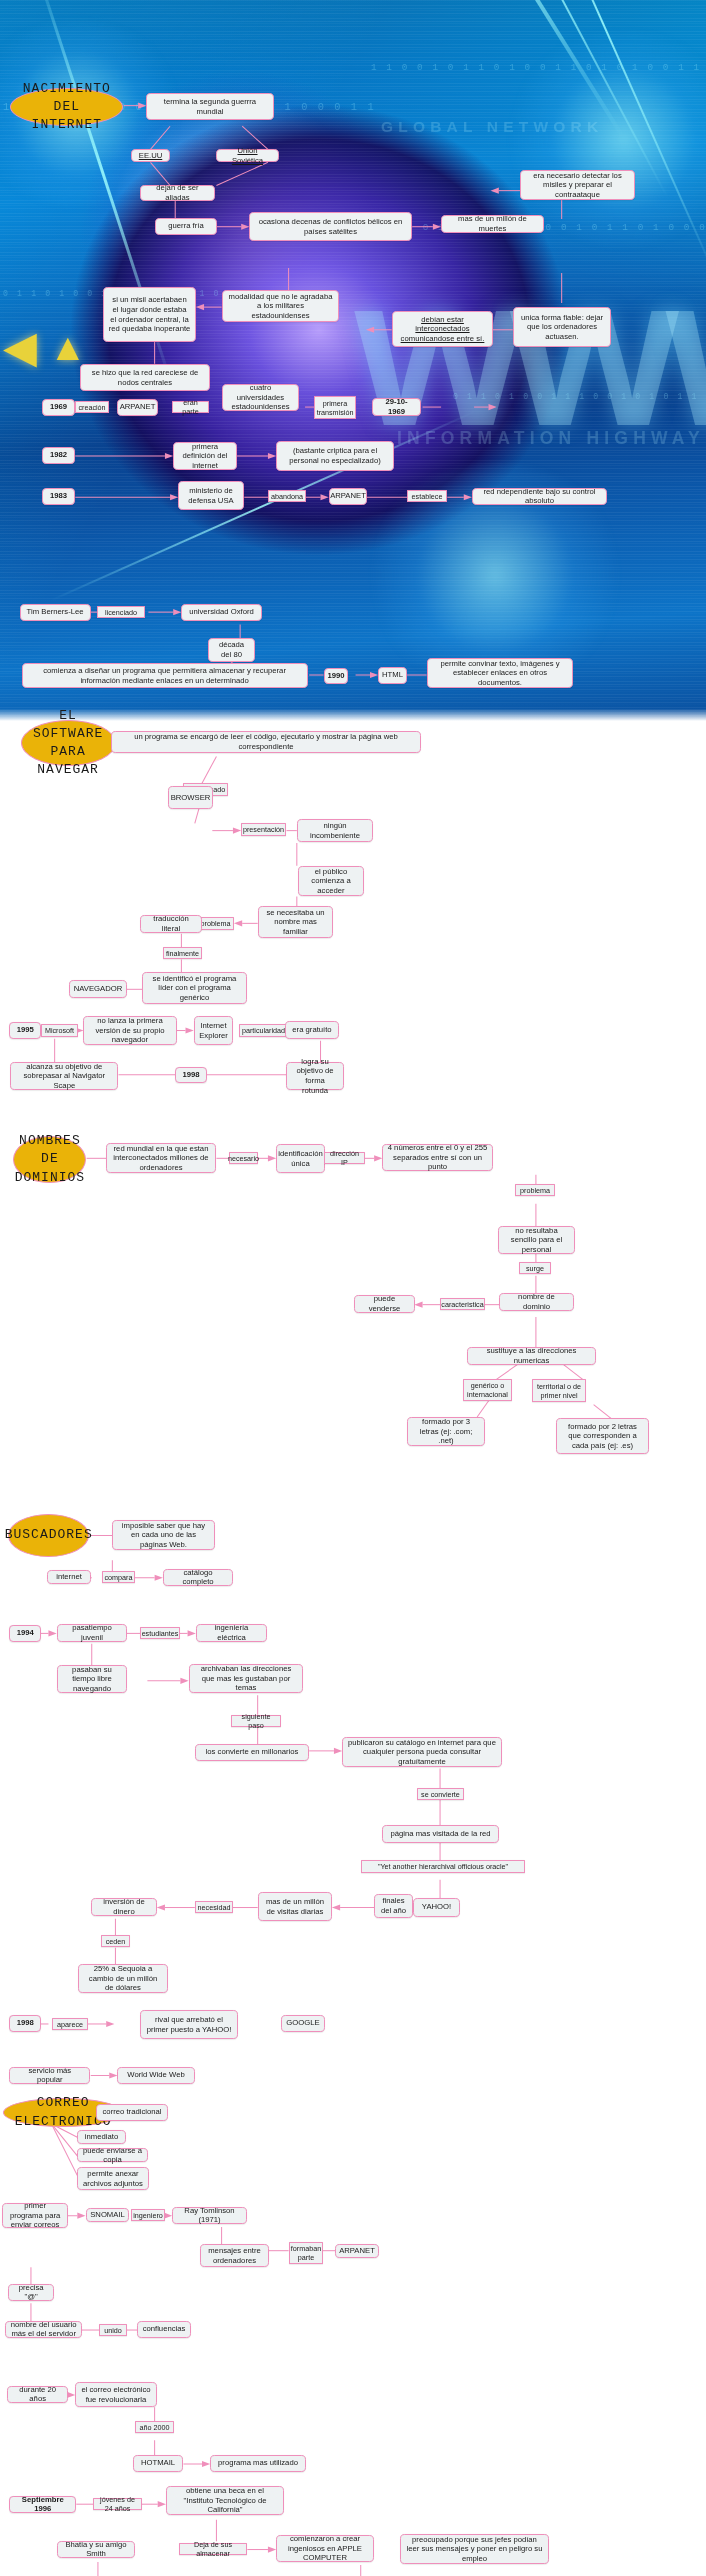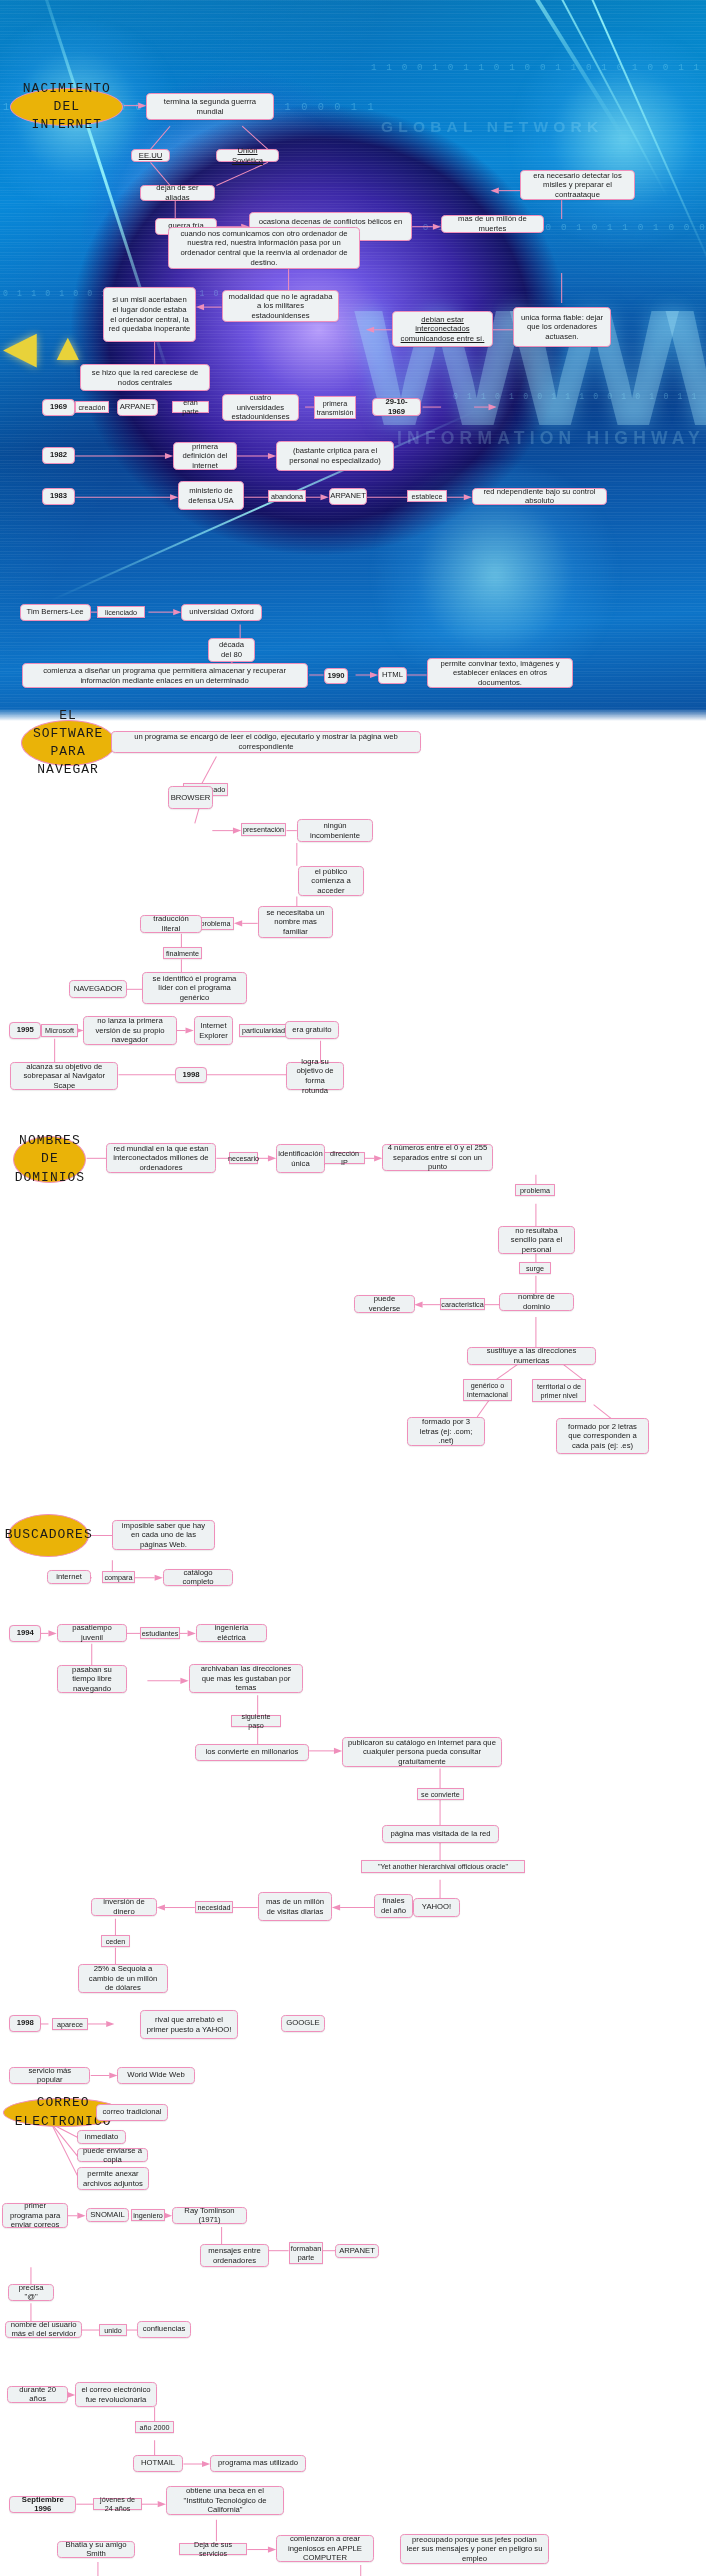--- a/index.html
+++ b/index.html
@@ -376,30 +376,29 @@
   <div class="node" style="left:146px; top:93px; width:128px; height:27px;">termina la segunda guerrra mundial</div>
   <div class="node ul" style="left:131px; top:149px; width:39px; height:13.4px;">EE.UU</div>
   <div class="node ul" style="left:216px; top:149px; width:63px; height:13.4px;">Unión Soviética</div>
   <div class="node" style="left:140px; top:185px; width:75px; height:15.5px;">dejan de ser aliadas</div>
   <div class="node" style="left:155px; top:218px; width:62px; height:16.5px;">guerra fría</div>
   <div class="node" style="left:249px; top:212px; width:163px; height:29px;">ocasiona decenas de conflictos bélicos en países satélites</div>
   <div class="node" style="left:441px; top:215px; width:103px; height:17.5px;">mas de un millón de muertes</div>
   <div class="node" style="left:520px; top:170px; width:115px; height:30px;">era necesario detectar los misiles y preparar el contraataque</div>
   <div class="node" style="left:513px; top:307px; width:98px; height:40px;">unica forma fiable: dejar que los ordenadores actuasen.</div>
   <div class="node" style="left:392px; top:311px; width:101px; height:36px;text-decoration:underline;">debían estar interconectados comunicandose entre sí.</div>
-  <div class="node" style="left:168px; top:227px; width:192px; height:42px;">cuando nos comunicamos con otro ordenador de nuestra red, nuestra información pasa por un ordenador central que la reenvía al ordenador de destino.</div>
   <div class="node" style="left:222px; top:290px; width:117px; height:32px;">modalidad que no le agradaba a los militares estadounidenses</div>
   <div class="node" style="left:103px; top:287px; width:93px; height:55px;">si un misil acertabaen el lugar donde estaba el ordenador central, la red quedaba inoperante</div>
   <div class="node" style="left:80px; top:364px; width:130px; height:27px;">se hizo que la red careciese de nodos centrales</div>
 
   <div class="node year" style="left:42px; top:399px; width:33px; height:16.5px;">1969</div>
   <div class="node lbl" style="left:75px; top:401px; width:34px; height:12.4px;">creación</div>
   <div class="node" style="left:117px; top:399px; width:41px; height:16.5px;">ARPANET</div>
   <div class="node lbl" style="left:172px; top:401px; width:37px; height:12.4px;">eran parte</div>
-  <div class="node" style="left:222px; top:394px; width:77px; height:27px;text-align:center;">cuatro universidades estadounidenses</div>
+  <div class="node" style="left:222px; top:384px; width:77px; height:27px;text-align:center;">cuatro universidades estadounidenses</div>
   <div class="node lbl" style="left:314px; top:396px; width:42px; height:23px;">primera transmisión</div>
   <div class="node year" style="left:372px; top:398px; width:49px; height:17.5px;">29-10-1969</div>
 
   <div class="node year" style="left:42px; top:447px; width:33px; height:16.5px;">1982</div>
   <div class="node" style="left:173px; top:442px; width:64px; height:28px;">primera definición del internet</div>
   <div class="node" style="left:276px; top:441px; width:118px; height:30px;">(bastante criptica para el personal no especializado)</div>
 
   <div class="node year" style="left:42px; top:488px; width:33px; height:16.5px;">1983</div>
   <div class="node" style="left:178px; top:481px; width:66px; height:29px;">ministerio de defensa USA</div>
   <div class="node lbl" style="left:268px; top:490px; width:38px; height:12.4px;">abandona</div>
@@ -519,18 +518,18 @@
   <div class="node" style="left:7.2px; top:2386px; width:61px; height:16.5px;">durante 20 años</div>
   <div class="node" style="left:75px; top:2382px; width:82px; height:25px;">el correo electrónico fue revolucionarla</div>
   <div class="node lbl" style="left:135px; top:2421px; width:39px; height:12.4px;">año 2000</div>
   <div class="node" style="left:133px; top:2455px; width:50px; height:16.5px;">HOTMAIL</div>
   <div class="node" style="left:210px; top:2455px; width:96px; height:16.5px;">programa mas utilizado</div>
 
   <div class="node year" style="left:9.3px; top:2496px; width:67px; height:16.5px;">Septiembre 1996</div>
   <div class="node lbl" style="left:93px; top:2498px; width:49px; height:12.4px;">jóvenes de 24 años</div>
   <div class="node" style="left:166px; top:2486px; width:118px; height:29px;">obtiene una beca en el "Instituto Tecnológico de California"</div>
   <div class="node" style="left:57px; top:2541px; width:78px; height:16.5px;">Bhatia y su amigo Smith</div>
-  <div class="node lbl" style="left:179px; top:2543px; width:68px; height:12.4px;">Deja de sus servicios</div>
+  <div class="node lbl" style="left:179px; top:2543px; width:68px; height:12.4px;">Deja de sus almacenar</div>
   <div class="node" style="left:276px; top:2535px; width:98px; height:27px;">comienzaron a crear ingeniosos en APPLE COMPUTER</div>
   <div class="node" style="left:400px; top:2534px; width:149px; height:30px;">preocupado porque sus jefes podían leer sus mensajes y poner en peligro su empleo</div>
 
 </div>
 
 
 </body></html>

